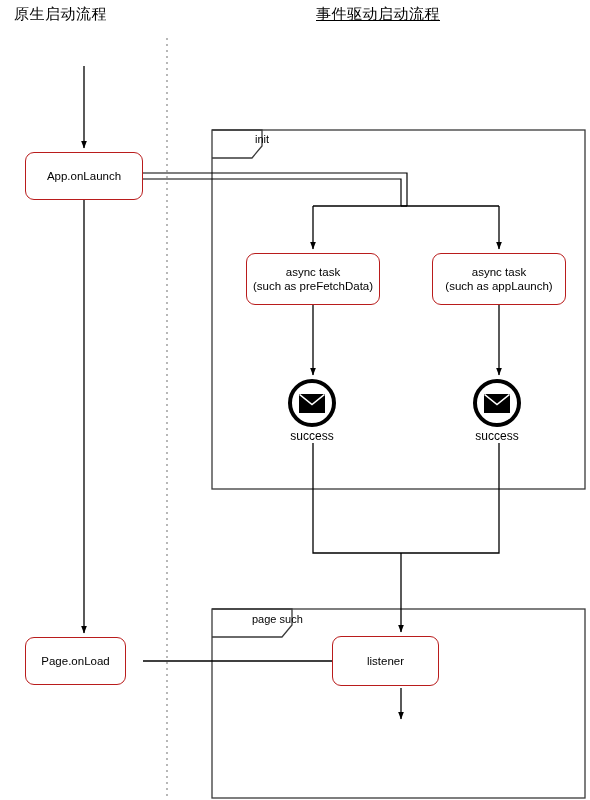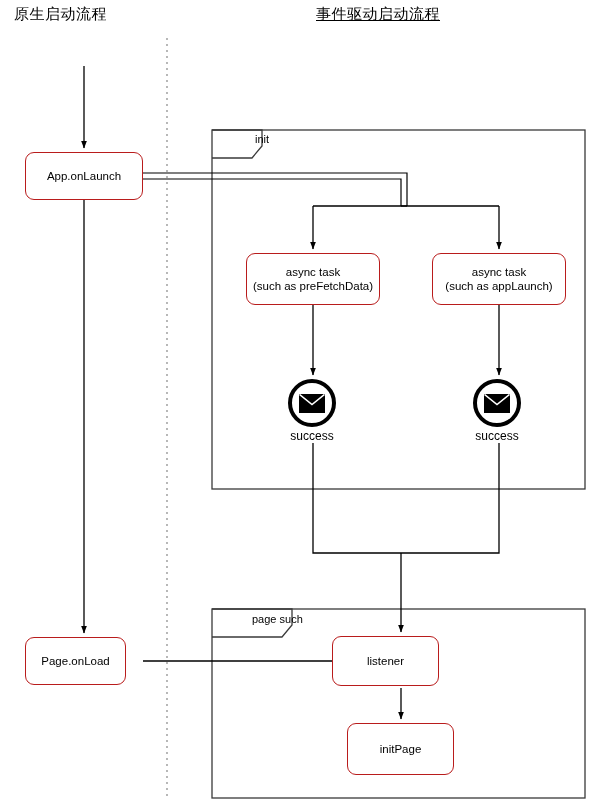--- a/index.html
+++ b/index.html
@@ -180,15 +180,14 @@
     <div class="event-circle"></div>
     <svg class="envelope" viewBox="0 0 26 19">
       <rect x="0.5" y="0.5" width="25" height="18" fill="#000000" stroke="#000000"></rect>
       <path d="M0.5,0.5 L13,10.5 L25.5,0.5" fill="none" stroke="#ffffff" stroke-width="1.6"></path>
     </svg>
     <div class="event-caption">success</div>
   </div>
 
   <div class="node" id="node-listener">listener</div>
 
-  <div class="node" id="node-initpage">initPage</div>
 
 </div>
 
 </body></html>

